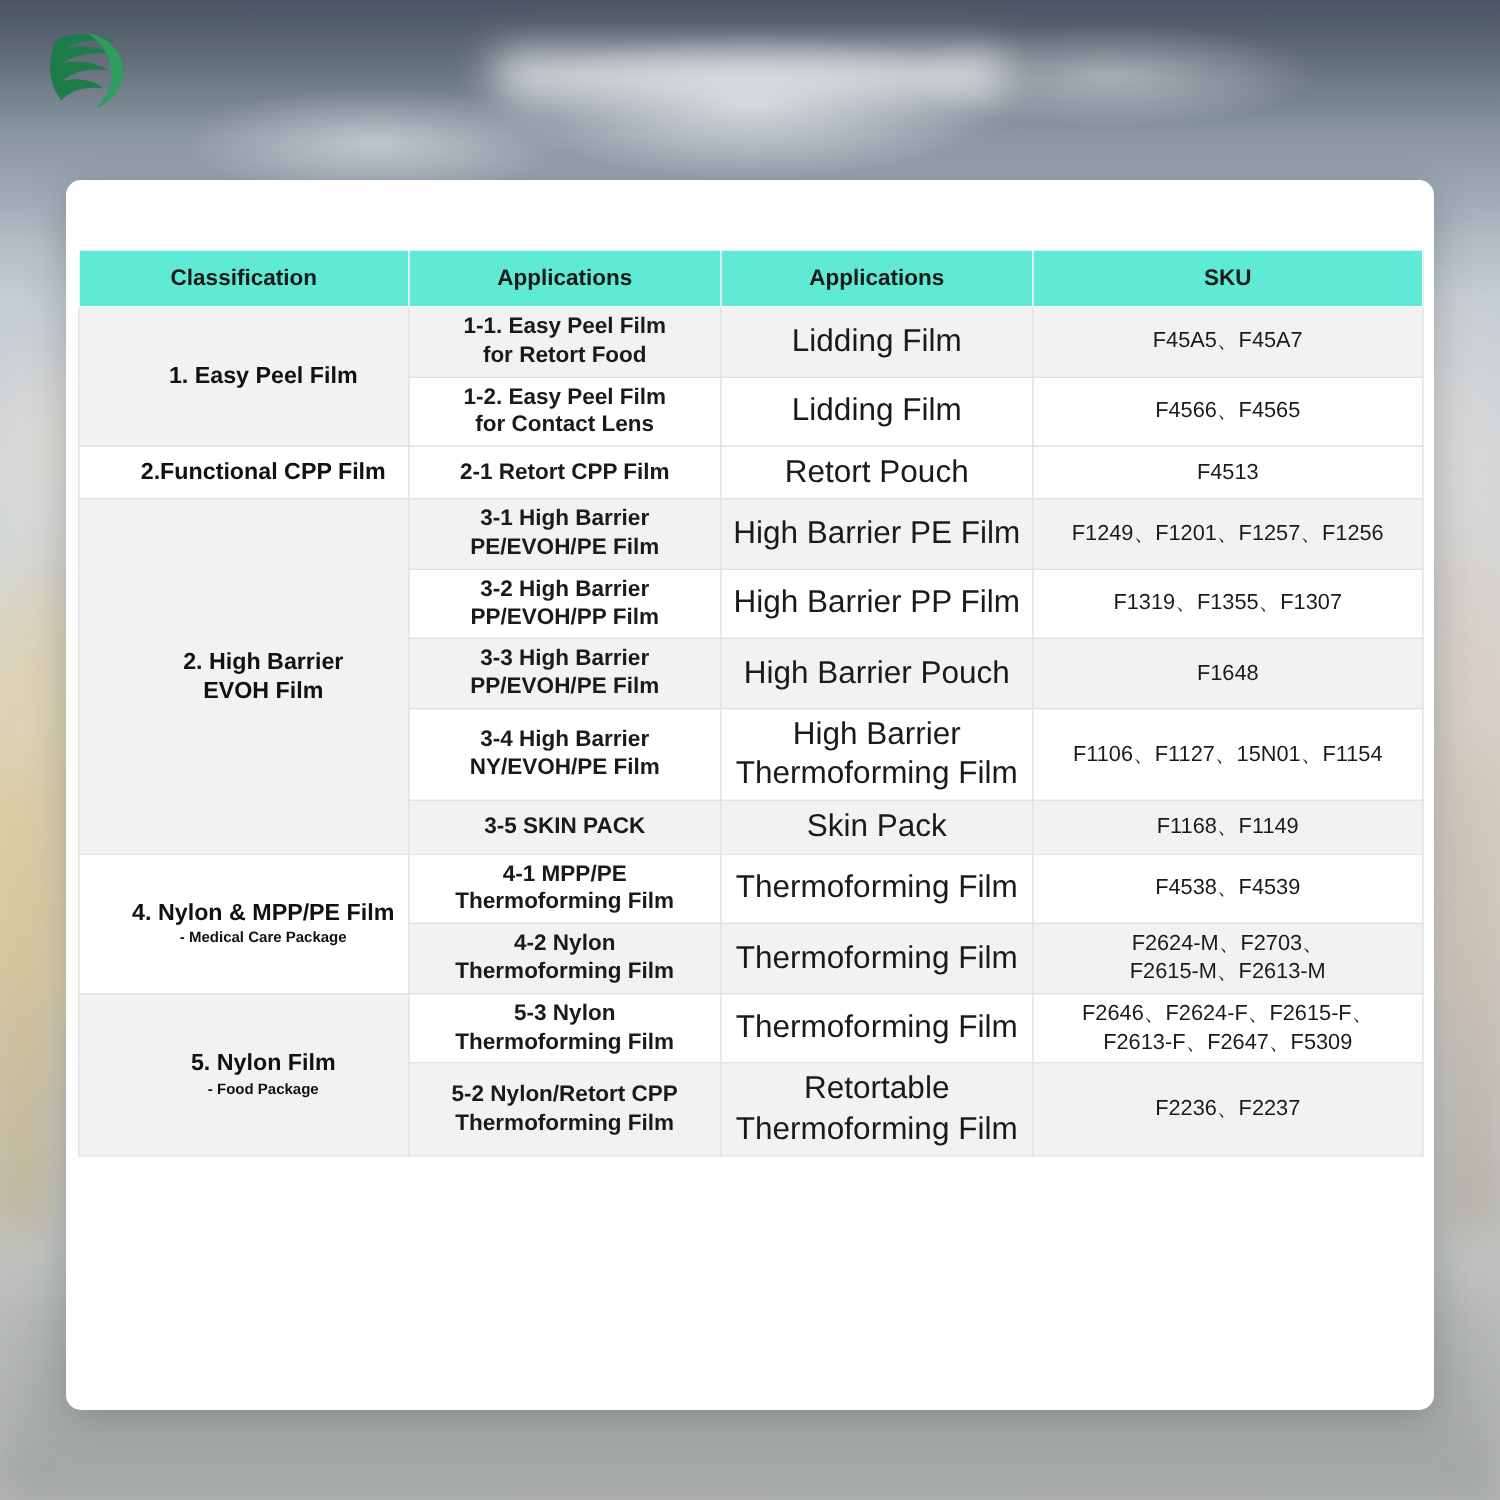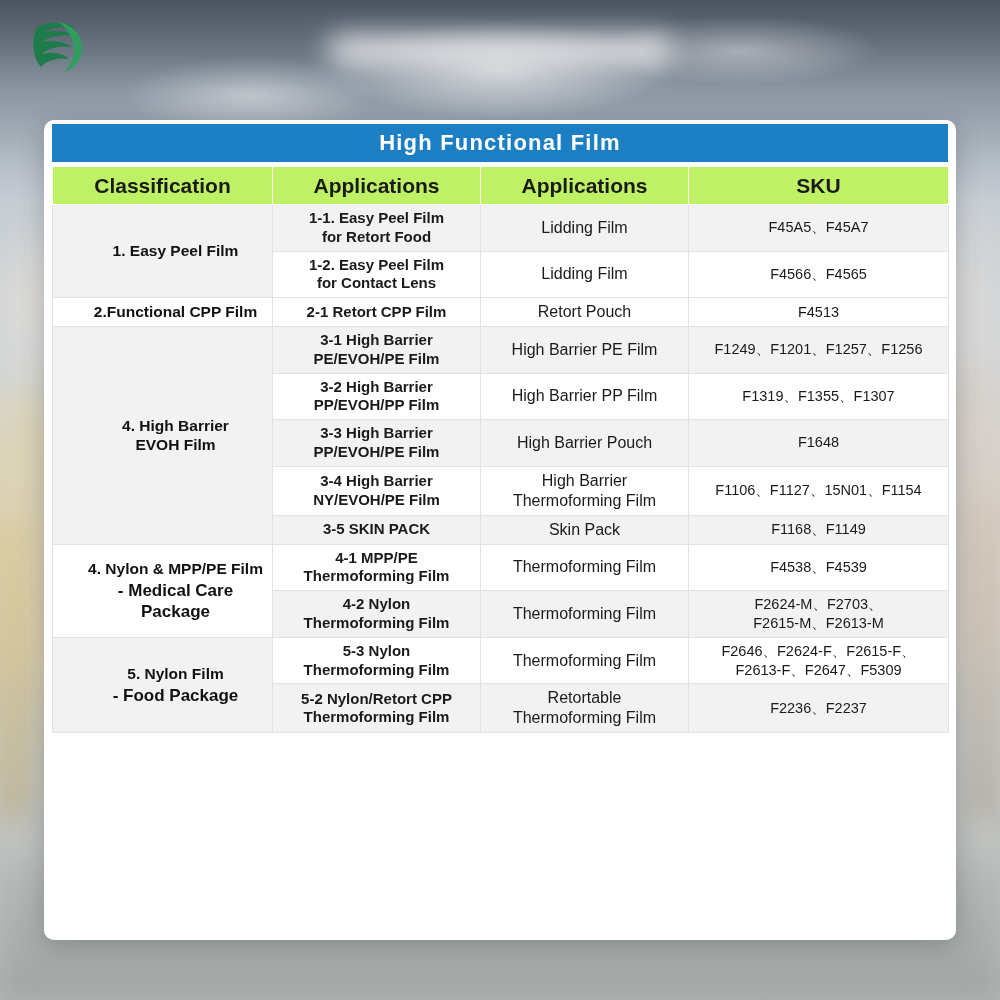--- a/index.html
+++ b/index.html
@@ -88,54 +88,54 @@
     table-layout: fixed;
   }
   th, td {
     border: 1px solid #e2e2e2;
     text-align: center;
     vertical-align: middle;
     padding: 4px 6px;
     box-sizing: border-box;
   }
   thead th {
-    background: #bef264;
-    font-size: 21px;
+    background: #5eead4;
+    font-size: 15px;
     font-weight: bold;
     color: #1a1a1a;
     height: 38px;
     border-color: #ffffff;
   }
   .col-class { width: 220px; }
   .col-func  { width: 208px; }
   .col-app   { width: 208px; }
   .col-sku   { width: 260px; }
 
   td.classification {
     font-size: 15.5px;
     font-weight: bold;
     color: #111;
     line-height: 1.25;
     background: #f2f2f2;
     padding-left: 32px;
   }
   td.classification .sub {
     display: block;
-    font-size: 17px;
+    font-size: 10px;
     font-weight: bold;
     margin-top: 2px;
   }
   td.functionality {
     font-size: 15px;
     font-weight: bold;
     color: #1a1a1a;
     line-height: 1.25;
   }
   td.application {
-    font-size: 16px;
+    font-size: 21px;
     color: #1a1a1a;
     line-height: 1.25;
   }
   td.sku {
     font-size: 14.5px;
     color: #1a1a1a;
     line-height: 1.3;
   }
   tr.shade td { background: #f2f2f2; }
   tr.plain td { background: #ffffff; }
@@ -154,23 +154,20 @@
 <div class="bg-vert" style="left:330px;top:36px;width:340px;height:28px;background:#ffffff;border-radius:6px;opacity:0.8;"></div>
 <div class="bg-vert" style="left:0px;top:860px;width:1000px;height:140px;background:linear-gradient(180deg,rgba(168,172,170,0.6),rgba(138,142,140,0.8));"></div>
 
 <svg class="logo" viewBox="0 0 70 58">
   <path d="M14 10 C26 2, 44 4, 55 10 C44 8, 30 9, 22 14 C32 12, 46 13, 54 18 C42 16, 28 18, 20 24 C31 22, 44 24, 50 29 C38 27, 26 30, 20 36 C30 33, 42 36, 47 41 C34 39, 24 43, 19 49 C13 42, 10 30, 12 20 Z" fill="#1e7b4a"></path>
   <path d="M36 4 C48 6, 58 14, 60 26 C62 38, 54 50, 42 54 C50 46, 54 36, 52 27 C50 17, 44 9, 36 4 Z" fill="#2f9d5e"></path>
 </svg>
 
 <div class="card">
 
-  <div class="title-bar">
-    <span>High Functional Film</span>
-  </div>
 
   <table>
     <colgroup>
       <col class="col-class">
         <col class="col-func">
         <col class="col-app">
         <col class="col-sku">
     </colgroup>
     <thead>
       <tr>
@@ -194,21 +191,21 @@
           <td class="application nowrap-break">Lidding Film</td>
           <td class="sku nowrap-break">F4566、F4565</td>
         </tr>
         <tr class="plain">
           <td class="classification white" rowspan="1"><span class="nowrap-break">2.Functional CPP Film</span></td>
           <td class="functionality nowrap-break">2-1 Retort CPP Film</td>
           <td class="application nowrap-break">Retort Pouch</td>
           <td class="sku nowrap-break">F4513</td>
         </tr>
         <tr class="shade">
-          <td class="classification shade" rowspan="5"><span class="nowrap-break">4. High Barrier
+          <td class="classification shade" rowspan="5"><span class="nowrap-break">2. High Barrier
 EVOH Film</span></td>
           <td class="functionality nowrap-break">3-1 High Barrier
 PE/EVOH/PE Film</td>
           <td class="application nowrap-break">High Barrier PE Film</td>
           <td class="sku nowrap-break">F1249、F1201、F1257、F1256</td>
         </tr>
         <tr class="plain">
           <td class="functionality nowrap-break">3-2 High Barrier
 PP/EVOH/PP Film</td>
           <td class="application nowrap-break">High Barrier PP Film</td>

